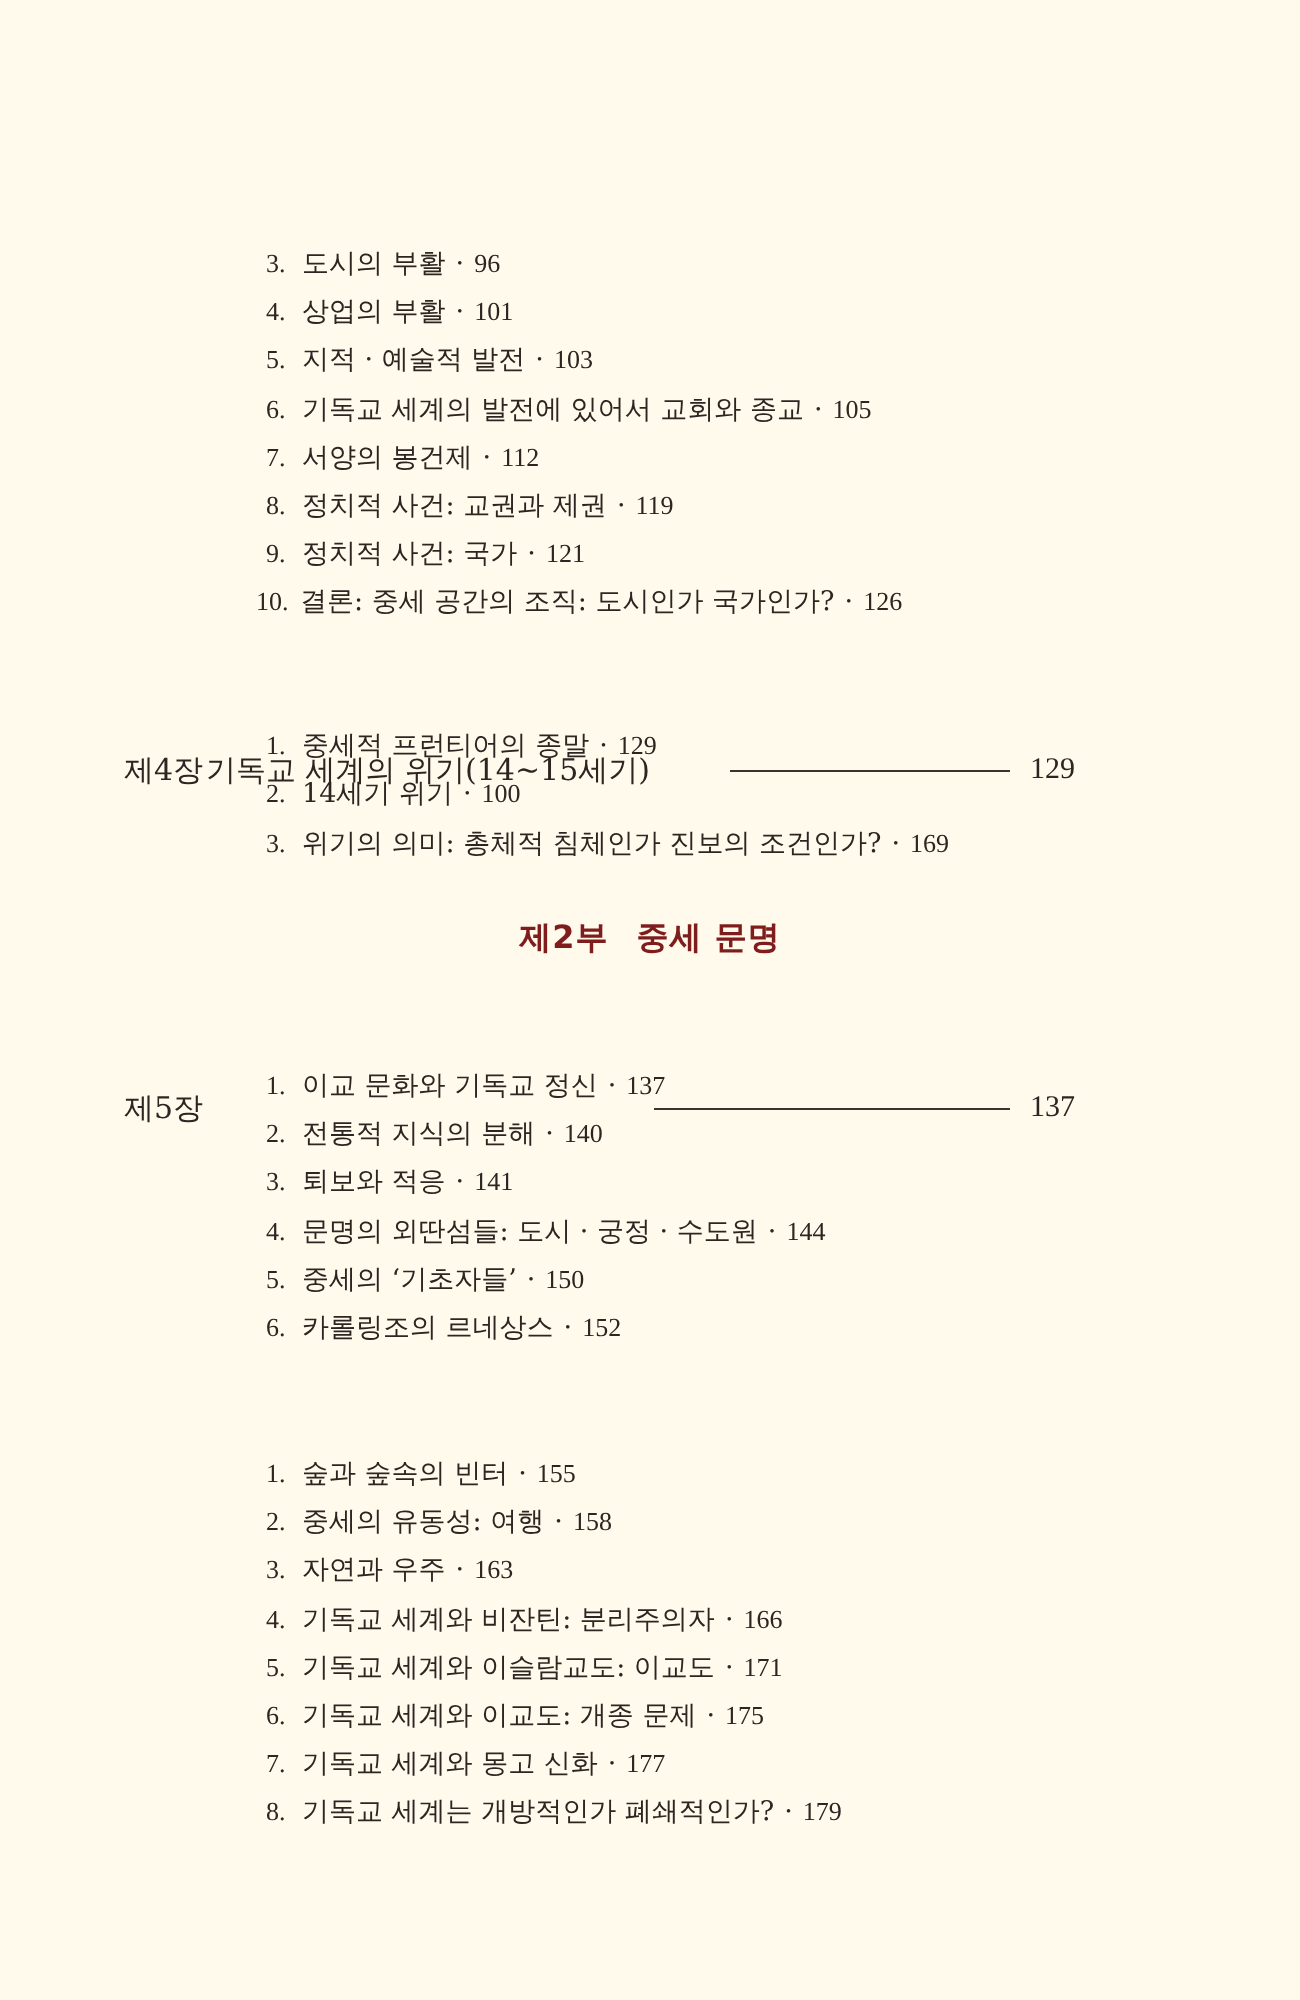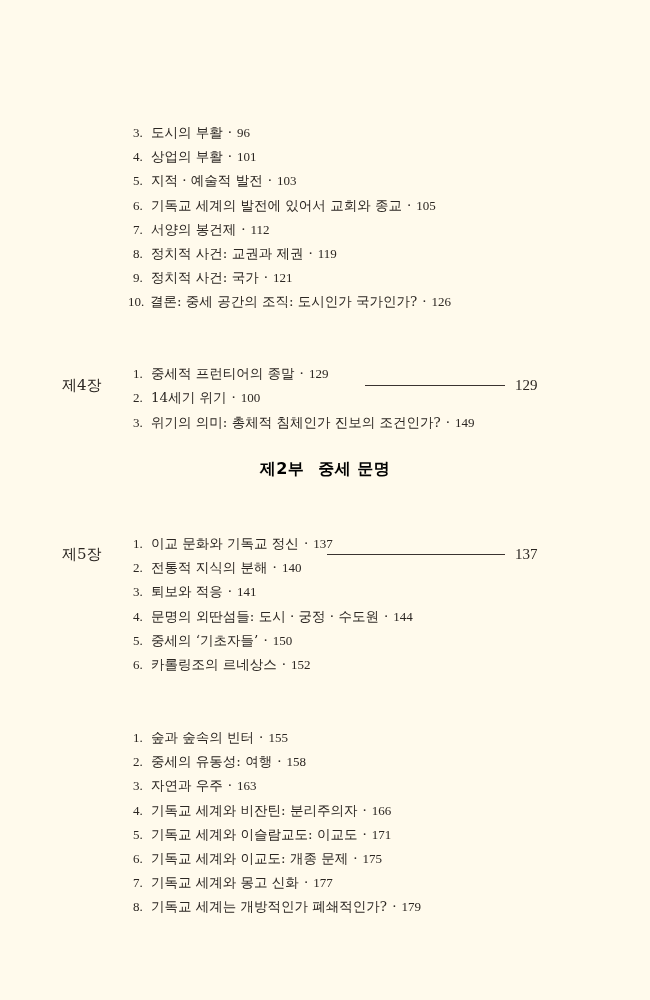--- a/index.html
+++ b/index.html
@@ -81,21 +81,21 @@
     }
     .part-title {
       position: absolute;
       left: 0;
       width: 650px;
       top: 443px;
       text-align: center;
       font-family: "DejaVu Sans", "Liberation Sans", sans-serif;
       font-size: 16px;
       font-weight: bold;
-      color: #000000;
+      color: #7f1d1d;
       letter-spacing: 0.5px;
     }
     .part-title .gap { display: inline-block; width: 14px; }
   </style>
 </head>
 <body>
 
 <div class="page">
 
   <div>
@@ -136,37 +136,38 @@
     </div>
     <div class="row" style="top:273px">
       <span class="entry">
         <span class="num wide">10.</span><span>결론: 중세 공간의 조직: 도시인가 국가인가?</span><span class="sep">·</span><span class="pg">126</span>
       </span>
     </div>
   </div>
 
   <div class="chapter" style="top:320px">
     <span class="label">제4장</span>
+    <span class="title">기독교 세계의 위기(14~15세기)</span>
     <span class="leader" style="left:365px; width:140px"></span>
     <span class="pg">129</span>
   </div>
   <div>
     <div class="row" style="top:345px">
       <span class="entry">
         <span class="num">1.</span><span>중세적 프런티어의 종말</span><span class="sep">·</span><span class="pg">129</span>
       </span>
     </div>
     <div class="row" style="top:369px">
       <span class="entry">
         <span class="num">2.</span><span>14세기 위기</span><span class="sep">·</span><span class="pg">100</span>
       </span>
     </div>
     <div class="row" style="top:394px">
       <span class="entry">
-        <span class="num">3.</span><span>위기의 의미: 총체적 침체인가 진보의 조건인가?</span><span class="sep">·</span><span class="pg">149</span>
+        <span class="num">3.</span><span>위기의 의미: 총체적 침체인가 진보의 조건인가?</span><span class="sep">·</span><span class="pg">169</span>
       </span>
     </div>
   </div>
 
   <div class="part-title">
     <span>제2부</span><span class="gap"></span><span>중세 문명</span>
   </div>
 
   <div class="chapter" style="top:489px">
     <span class="label">제5장</span>

